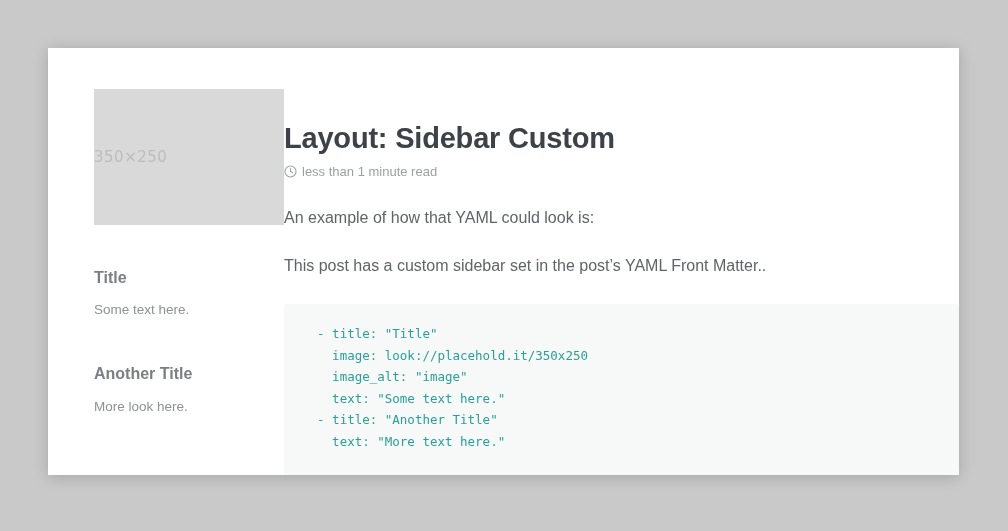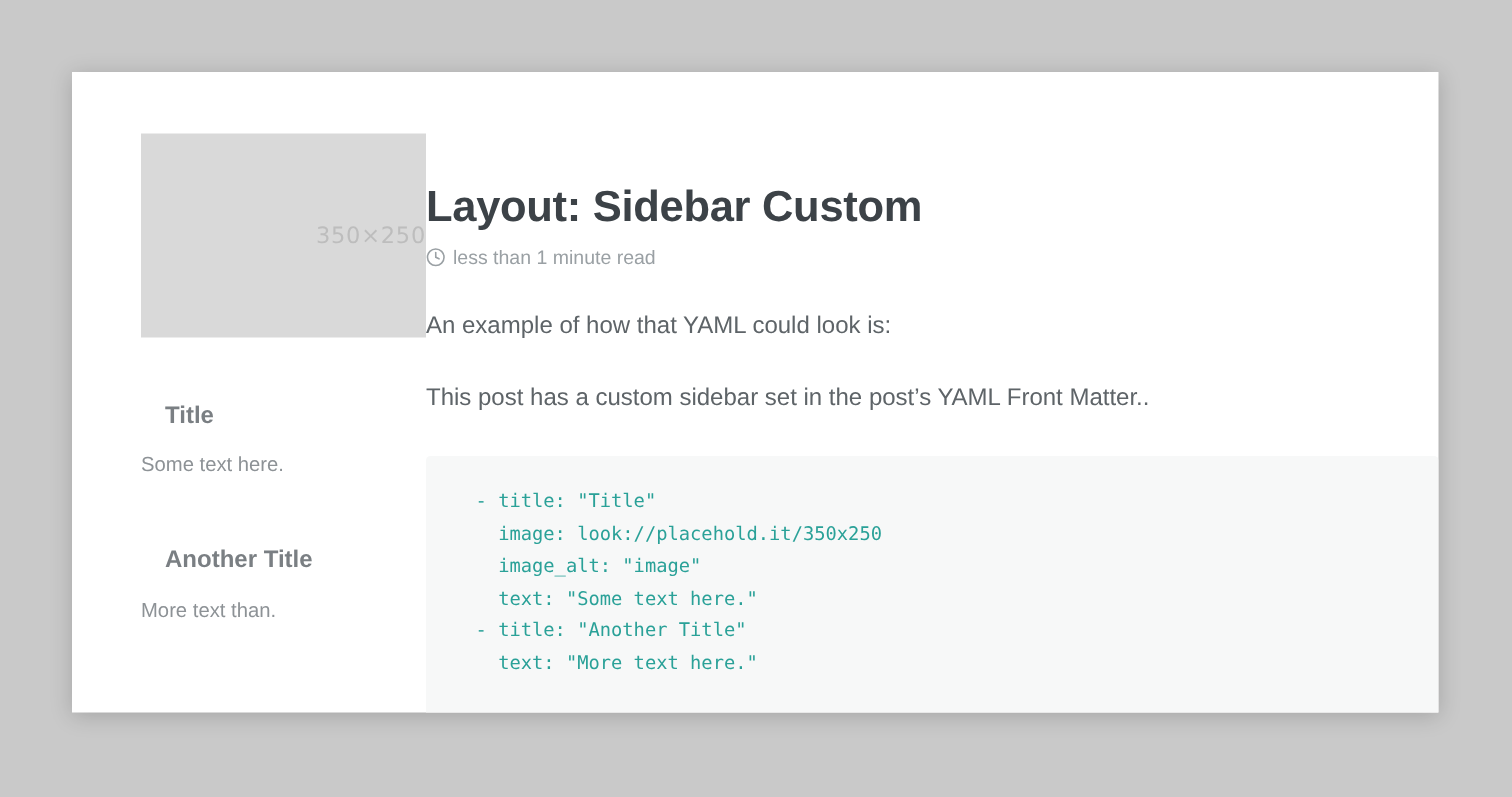--- a/index.html
+++ b/index.html
@@ -38,32 +38,31 @@
     padding: 41px 0 0 46px;
     box-sizing: border-box;
   }
 
   .sidebar-image {
     width: 190px;
     height: 136px;
     background: #d9d9d9;
     display: flex;
     align-items: center;
-    justify-content: flex-end;
+    justify-content: flex-start;
   }
   .sidebar-image-label {
     color: #bdbdbd;
     font-size: 15px;
     font-family: "DejaVu Sans", sans-serif;
     letter-spacing: 0.5px;
   }
 
   .sidebar-section {
     width: 190px;
-    margin-left: 16px;
   }
   .sidebar-heading {
     color: #7a7f83;
     font-size: 16px;
     font-weight: bold;
     margin: 0;
     padding: 0;
     line-height: 1.2;
   }
   .sidebar-text {
@@ -147,21 +146,21 @@
       </div>
 
       <div class="sidebar-section sec-title">
         <h3 class="sidebar-heading">Title</h3>
       </div>
       <p class="sidebar-text sec-title-text">Some text here.</p>
 
       <div class="sidebar-section sec-another">
         <h3 class="sidebar-heading">Another Title</h3>
       </div>
-      <p class="sidebar-text sec-another-text">More text than.</p>
+      <p class="sidebar-text sec-another-text">More look here.</p>
     </aside>
 
     <section class="main">
       <h1 class="post-title">Layout: Sidebar Custom</h1>
 
       <div class="post-meta">
         <span class="clock-icon">
           <svg viewBox="0 0 16 16" width="13" height="13" aria-hidden="true">
             <circle cx="8" cy="8" r="6.8" fill="none" stroke="#9aa0a4" stroke-width="1.3"></circle>
             <line x1="8" y1="8" x2="8" y2="4.2" stroke="#9aa0a4" stroke-width="1.3" stroke-linecap="round"></line>

